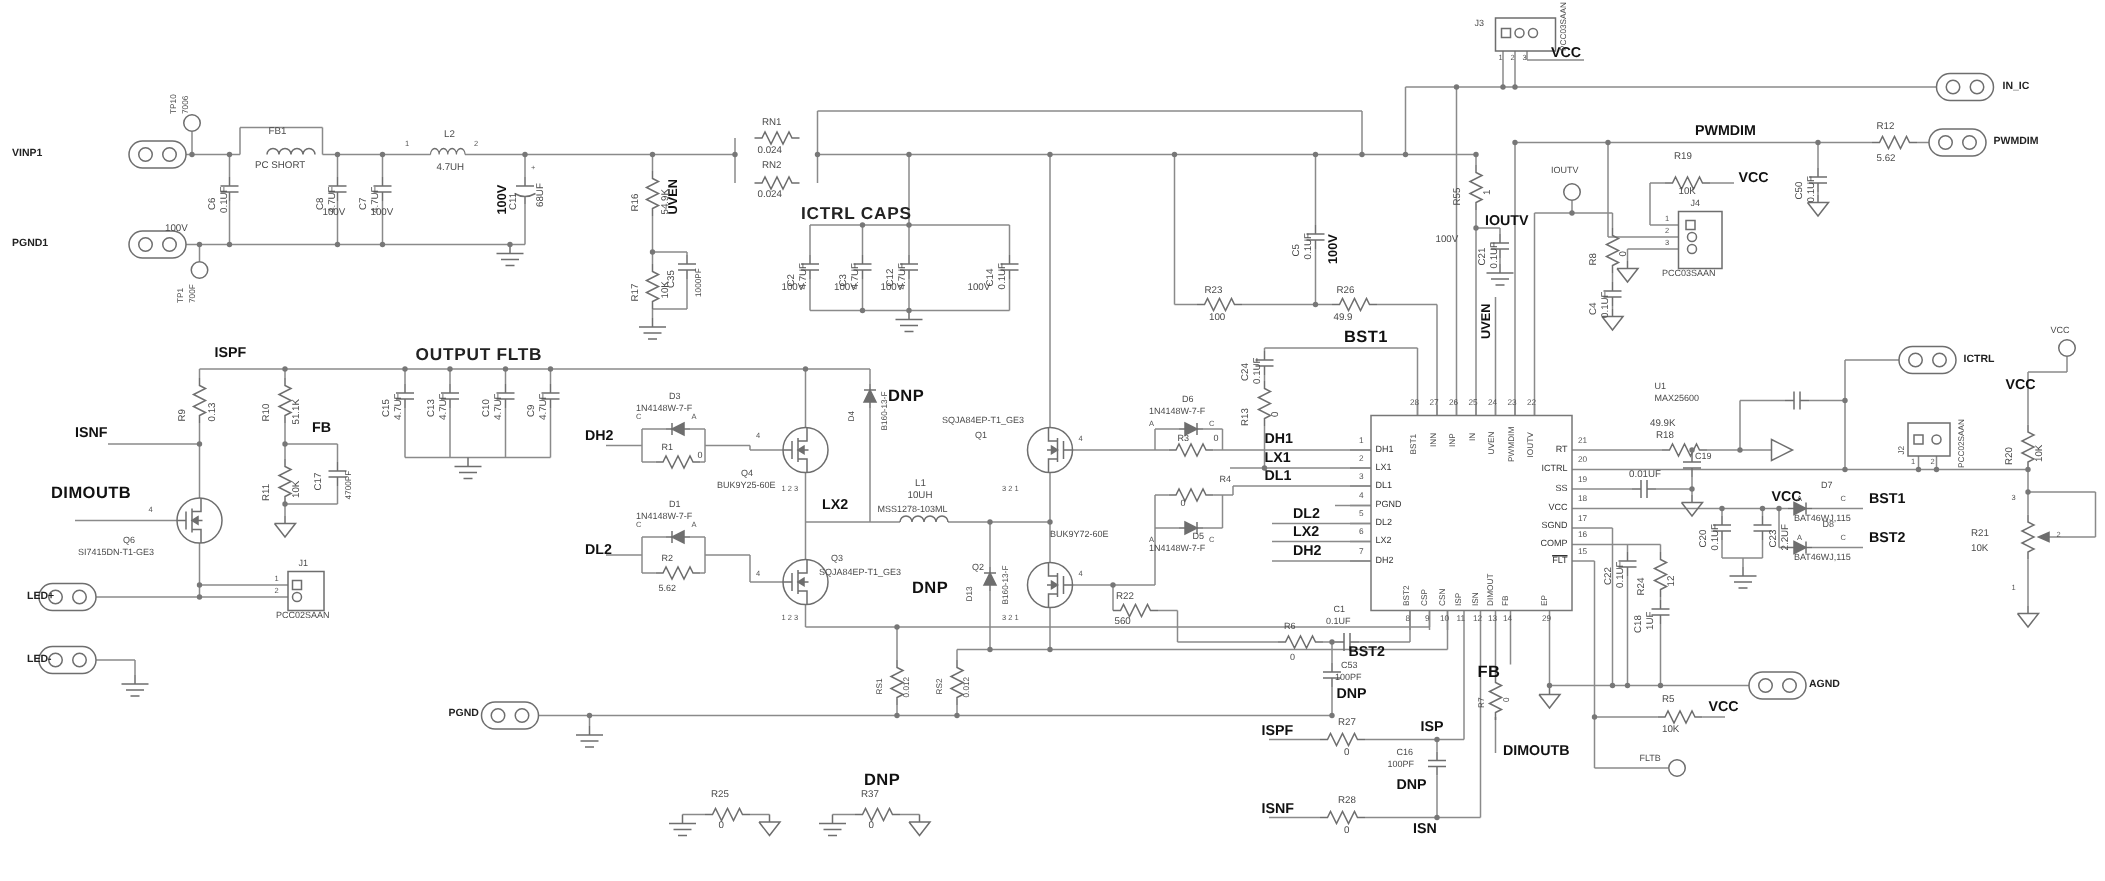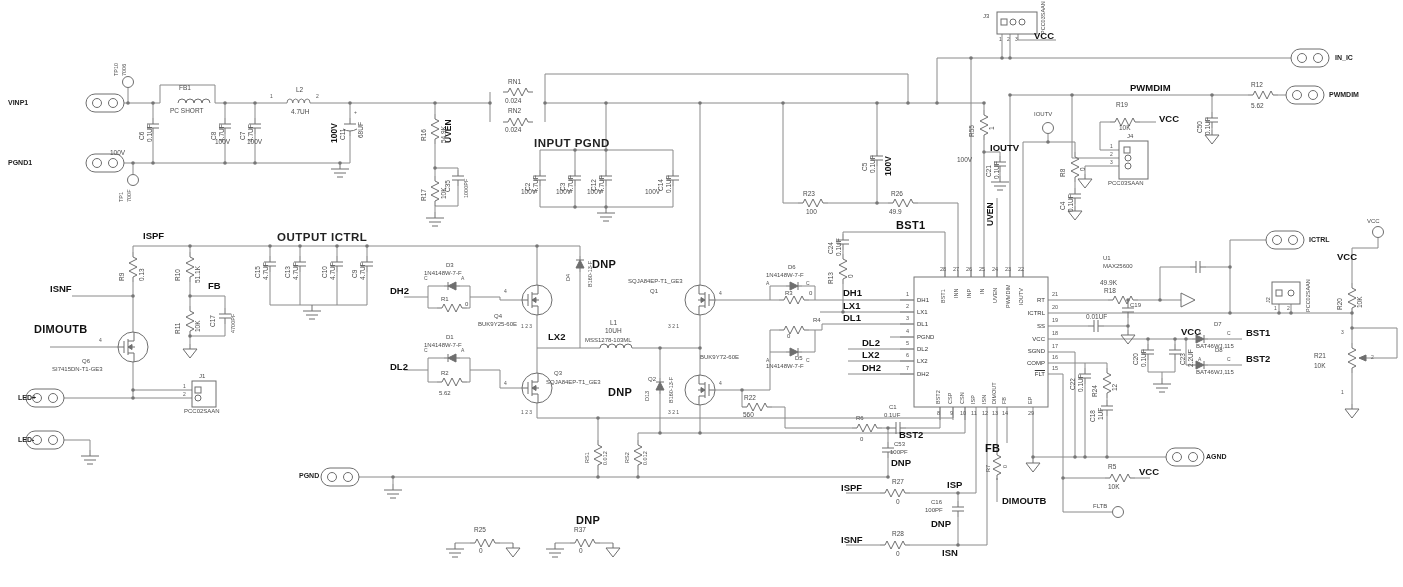--- a/index.html
+++ b/index.html
@@ -407,22 +407,22 @@
           <circle cx="1352" cy="328" r="1.8"></circle>
           <circle cx="1352" cy="313" r="1.8"></circle>
       <circle cx="1279" cy="313" r="1.8"></circle>
           <circle cx="1291" cy="313" r="1.8"></circle>
     </g>
   </g>
 </svg>
 
 <div id="labels">
       <div class="lab n" style="left: 143px; top: 231px;">ISPF</div>
-      <div class="lab sec" style="left: 277px; top: 232px;">OUTPUT ICTRL</div>
-      <div class="lab sec" style="left: 534px; top: 138px;">INPUT PGND</div>
+      <div class="lab sec" style="left: 277px; top: 232px;">OUTPUT FLTB</div>
+      <div class="lab sec" style="left: 534px; top: 138px;">ICTRL CAPS</div>
       <div class="lab n" style="left: 50px; top: 284px;">ISNF</div>
       <div class="lab n2" style="left: 34px; top: 324px;">DIMOUTB</div>
       <div class="lab n" style="left: 208px; top: 281px;">FB</div>
       <div class="lab n" style="left: 390px; top: 286px;">DH2</div>
       <div class="lab n" style="left: 390px; top: 362px;">DL2</div>
       <div class="lab n" style="left: 548px; top: 332px;">LX2</div>
       <div class="lab n2" style="left: 592px; top: 259px;">DNP</div>
       <div class="lab n2" style="left: 608px; top: 387px;">DNP</div>
       <div class="lab n" style="left: 843px; top: 288px;">DH1</div>
       <div class="lab n" style="left: 843px; top: 301px;">LX1</div>

